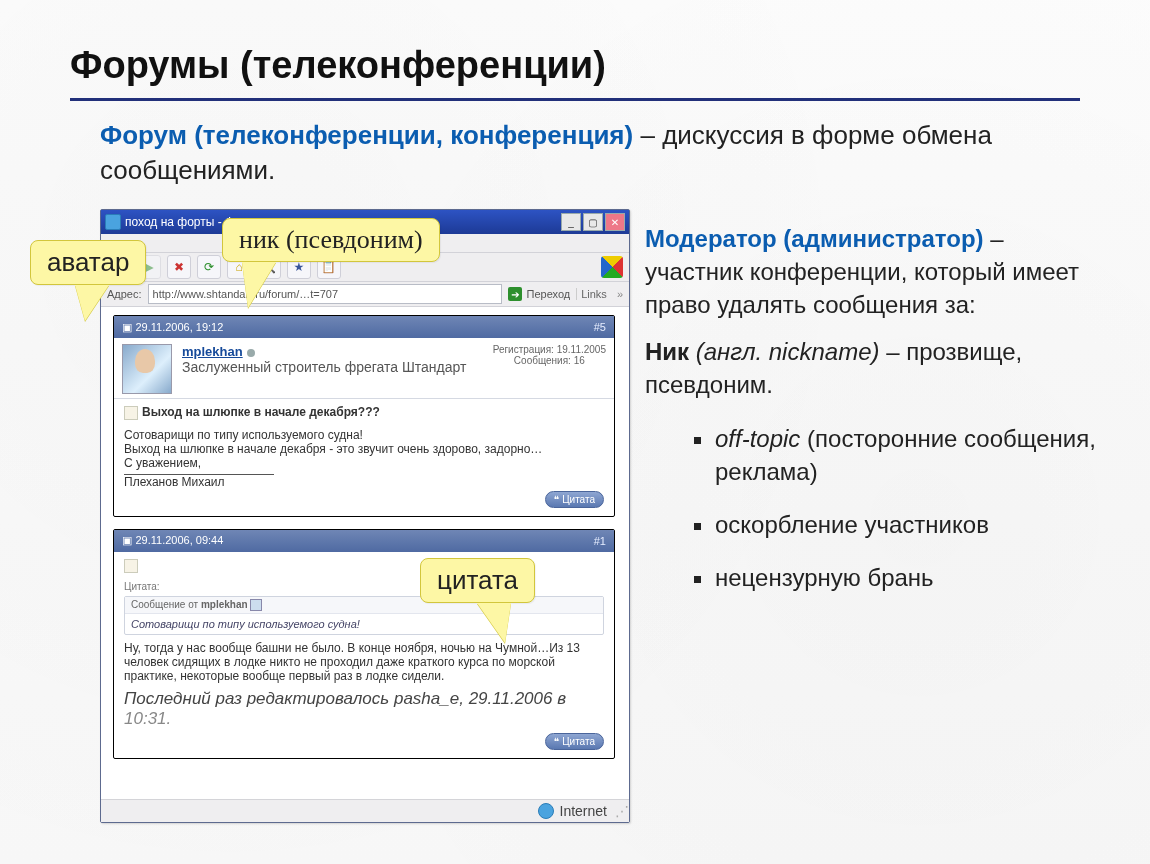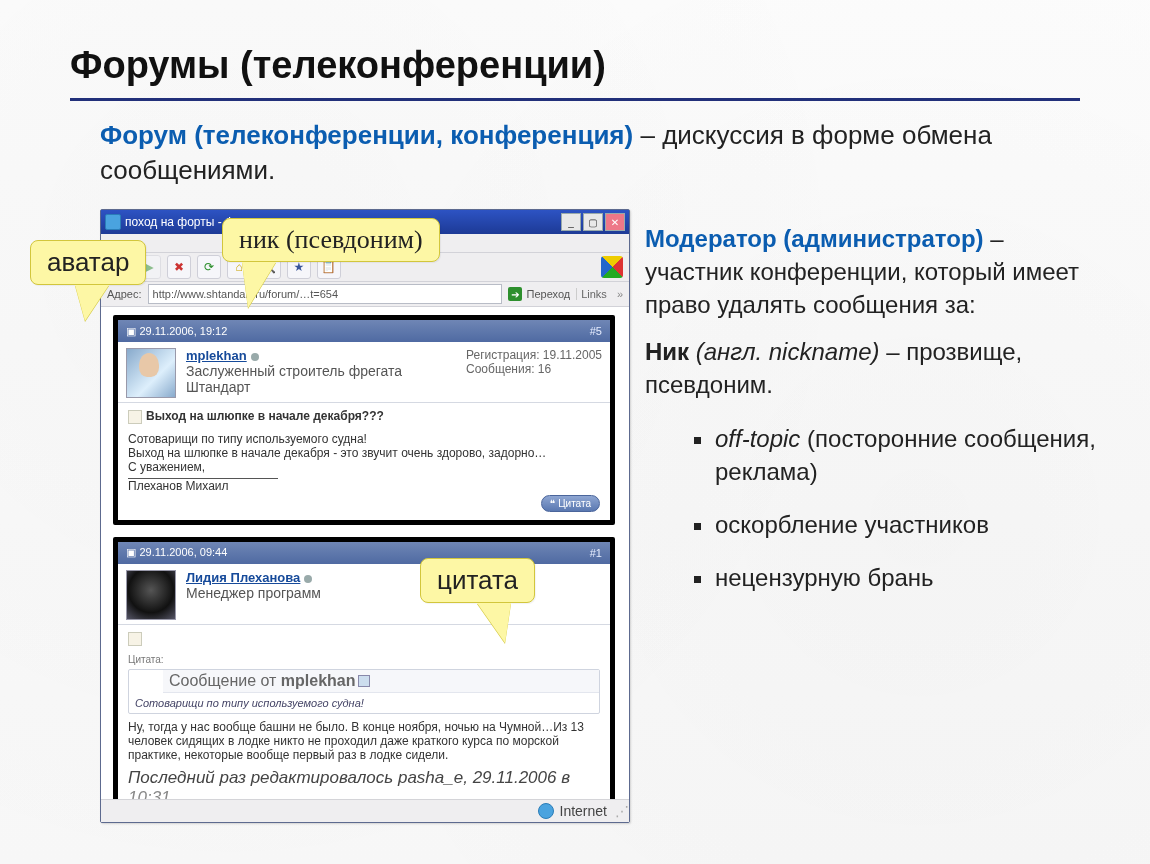--- a/index.html
+++ b/index.html
@@ -145,21 +145,21 @@
     position:absolute; left:0; right:0; bottom:0; height:22px;
     background:#efeef0; border-top:1px solid #d4d4d8;
     display:flex; align-items:center; font-size:14px; color:#444;
   }
   .win-status .globe { width:14px; height:14px; border-radius:50%; background:#4aa3df; margin:0 6px 0 auto; border:1px solid #2a7db8;}
   .win-status .zone { margin-right:8px; }
   .win-status .grip { width:14px; color:#aaa; text-align:center; }
 
   
   .forum { padding: 8px 14px 8px 12px; font-size: 12px; color:#333; }
-  .post { border:5px solid #000000; border-radius:2px; margin-bottom:12px; background:#fff; }
+  .post { border:1px solid #000000; border-radius:2px; margin-bottom:12px; background:#fff; }
   .post-head {
     background: linear-gradient(#6f86b5, #4f6aa2);
     color:#fff; font-size:11px; height:22px;
     display:flex; align-items:center; padding:0 8px; justify-content:space-between;
   }
   .post-head .pnum { color:#e6edff; }
   .post-top {
     display:flex; padding:6px 8px 4px 8px; gap:10px; border-bottom:1px solid #d5d9e2;
   }
   .avatar {
@@ -169,35 +169,35 @@
   }
   .avatar.fluffy { background: radial-gradient(circle at 50% 40%, #555 0%, #111 60%, #556 100%); }
   .avatar .face {
     position:absolute; left:12px; top:4px; width:20px; height:24px;
     background:#e8c8a8; border-radius:50% 50% 40% 40%;
   }
   .userblock { flex:1; }
   .nick { color:#164a9a; text-decoration: underline; font-weight:bold; font-size:13px; }
   .dot { width:8px; height:8px; border-radius:50%; background:#9aa; display:inline-block; margin-left:4px; vertical-align:middle;}
   .urole { font-size:14px; color:#555; }
-  .reginfo { font-size:12px; color:#666; text-align:left; }
+  .reginfo { font-size:10px; color:#666; text-align:center; }
   .post-body { padding:6px 10px 8px 10px; font-size:12px; color:#333; }
   .page-icon { width:12px; height:12px; display:inline-block; background:#f7f3e6; border:1px solid #ccb; vertical-align:middle; margin-right:4px;}
   .subject { font-weight:bold; }
   .sigline { border-top:1px solid #555; width:150px; margin-top:4px; }
   .quote-btn {
     float:right; background:linear-gradient(#8ea6d2,#5a78b1); color:#fff;
     font-size:10px; padding:2px 8px; border-radius:9px; border:1px solid #4a659b;
     display:flex; align-items:center; gap:3px;
   }
   .quote-btn::before { content:"❝"; font-size:10px; }
   .quotebox {
     border:1px solid #cfd4df; border-radius:2px; margin:4px 0 6px 0;
   }
-  .quotebox .qh { font-size:16px; color:#666; padding:2px 6px; border-bottom:1px solid #e3e6ee; background:#f6f7fa;margin-left:34px;}
+  .quotebox .qh { font-size:10px; color:#666; padding:2px 6px; border-bottom:1px solid #e3e6ee; background:#f6f7fa;}
   .quotebox .qb { font-size:11px; color:#446; padding:4px 6px; font-style:italic;}
   .qtitle { font-size:10px; color:#777; margin-top:2px; }
   .edited { font-size:17px; font-style:italic; color:#444; margin-top:6px;}
   .edited .t { color:#888;}
   .link-pop { width:10px;height:10px;display:inline-block;border:1px solid #88a;background:#cde; vertical-align:middle; margin-left:2px;}
 
   
   .callout {
     position:absolute;
     z-index: 5;
@@ -286,21 +286,21 @@
       <span class="tbtn stop">✖</span>
       <span class="tbtn reload">⟳</span>
       <span class="tbtn home">⌂</span>
       <span class="tbtn search">🔍</span>
       <span class="tbtn">★</span>
       <span class="tbtn">📋</span>
       <span class="xp-flag"></span>
     </div>
     <div class="win-address">
       <span>Адрес:</span>
-      <span class="addr-input">http://www.shtandart.ru/forum/…t=654</span>
+      <span class="addr-input">http://www.shtandart.ru/forum/…t=707</span>
       <span class="go-btn">
         <span class="go-arrow">➔</span>
         <span>Переход</span>
       </span>
       <span class="links-label">Links</span>
       <span style="color:#888;">»</span>
     </div>
 
     <div class="win-body">
       <div class="forum">
@@ -334,27 +334,20 @@
             <div style="clear:both; height:2px"></div>
             <span class="quote-btn">Цитата</span>
             <div style="clear:both"></div>
           </div>
         </div>
 
         <div class="post">
           <div class="post-head">
             <span>▣ <span>29.11.2006, 09:44</span></span>
             <span class="pnum">#1</span>
-          </div>
-          <div class="post-top">
-            <div class="avatar fluffy"></div>
-            <div class="userblock">
-              <span class="nick">Лидия Плеханова</span><span class="dot"></span>
-              <div class="urole">Менеджер программ</div>
-            </div>
           </div>
           <div class="post-body">
             <span class="page-icon"></span>
             <div style="height:6px"></div>
             <div class="qtitle">Цитата:</div>
             <div class="quotebox">
               <div class="qh">
                 <span>Сообщение от </span><b>mplekhan</b><span class="link-pop"></span>
               </div>
               <div class="qb">Сотоварищи по типу используемого судна!</div>

